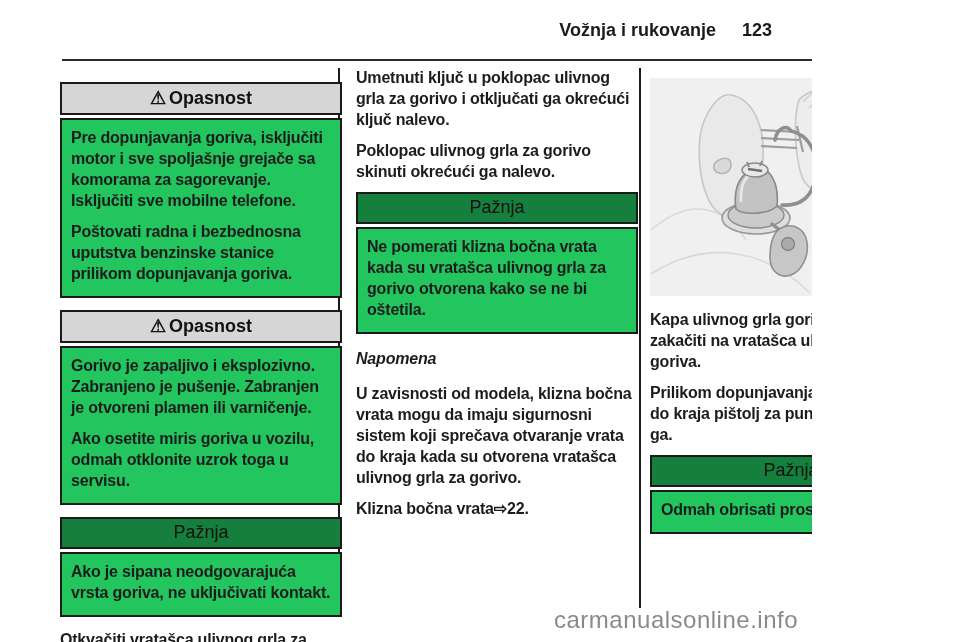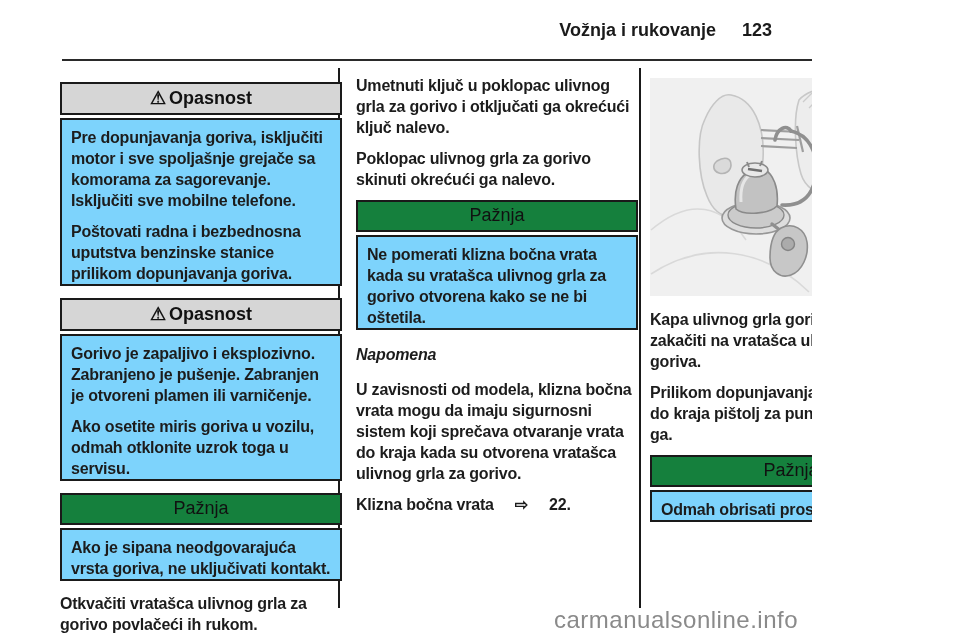--- a/index.html
+++ b/index.html
@@ -22,45 +22,45 @@
   
   .vdivider {
     position: absolute; top: 68px; height: 540px; width: 2px;
     background: #1a1a1a;
   }
   .vdivider.d1 { left: 338px; }
   .vdivider.d2 { left: 639px; }
   
   .col { position: absolute; width: 282px; }
   .col1 { left: 60px;  top: 82px; }
-  .col2 { left: 356px; top: 75px; }
+  .col2 { left: 356px; top: 67px; }
   .col3 { left: 650px; top: 78px; }
   
   .para {
     font-size: 16px; font-weight: 700; line-height: 21px;
     letter-spacing: -0.2px; color: #1c1c1c; margin-bottom: 10px;
   }
   .note-heading {
     font-size: 16px; font-weight: 700; font-style: italic;
     line-height: 21px; letter-spacing: -0.2px; margin-bottom: 14px;
   }
-  .reference { display: flex; align-items: baseline; gap: 21px; }
+  .reference { display: flex; align-items: baseline; gap: 0; }
   .reference .arrow { font-weight: 700; }
   
   .wbox { margin-bottom: 12px; }
   .wbox-header {
     border: 2px solid #1a1a1a; text-align: center;
     font-size: 18px; padding: 3px 0 4px; color: #111;
     display: flex; justify-content: center; align-items: center; gap: 3px;
   }
   .wbox-header.danger { background: #d6d6d6; font-weight: 600; }
   .wbox-header.caution { background: #15803d; font-weight: 400; }
   .wbox-body {
     border: 2px solid #1a1a1a; margin-top: 3px;
-    padding: 7px 9px 0; background: #7dd3fc;
+    padding: 7px 9px 12px; background: #22c55e;
   }
   .wbox-body .para:last-child { margin-bottom: 0; }
   
   .illustration {
     width: 280px; height: 218px; background: #f0f0f0;
     margin-bottom: 9px;
   }
   
   .watermark {
     position: absolute; right: 14px; bottom: 8px;

